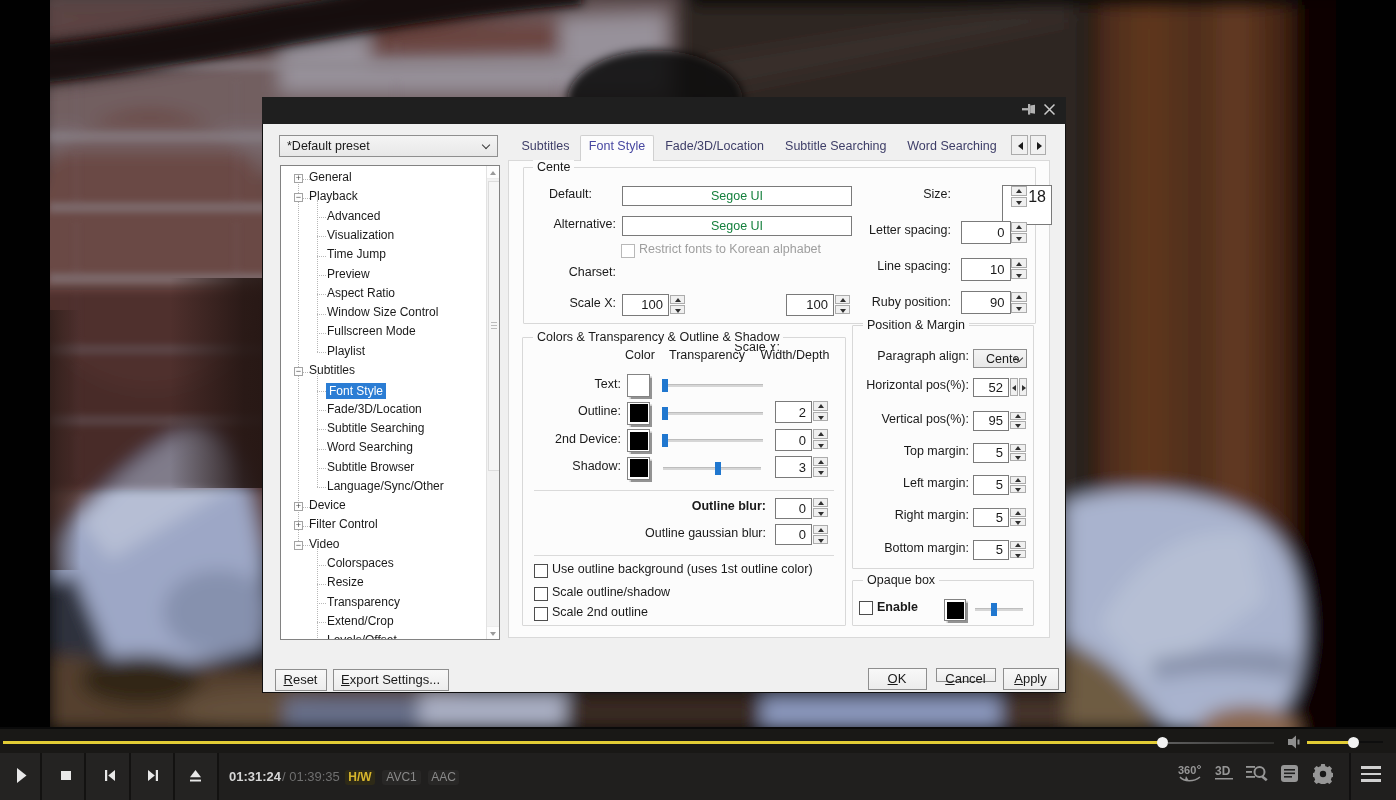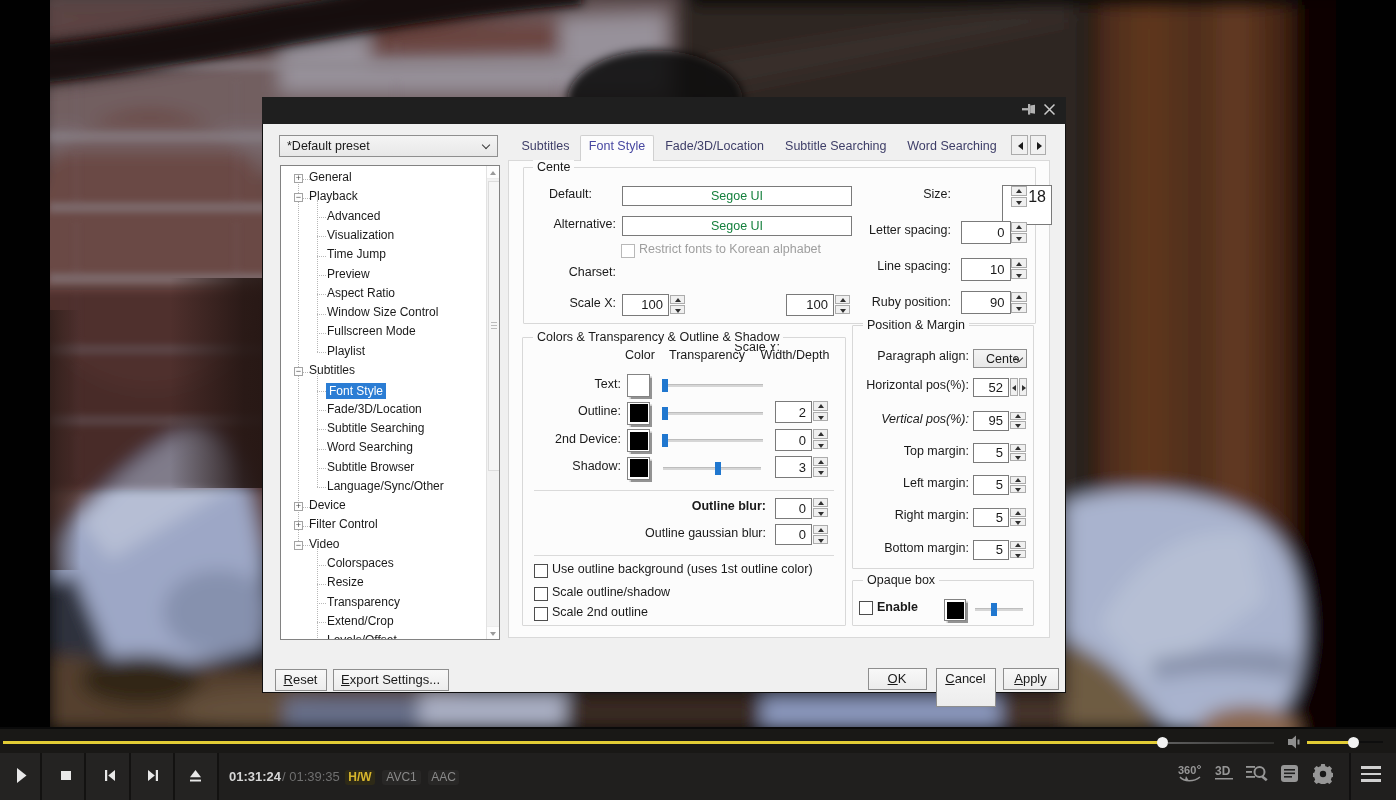--- a/index.html
+++ b/index.html
@@ -431,21 +431,21 @@
       <div class="chev" style="right:4px;top:5px"></div>
     </div>
     <div class="lb" style="right:96px;top:280.3px;">Horizontal pos(%):</div>
     <div class="nf" style="left:710px;top:279.8px;width:36px;height:19.5px;font-size:13px;line-height:18.5px">52</div>
     <div class="spb" style="left:746.5px;top:280.3px;width:8.0px;height:17.5px">
       <div style="position:absolute;left:1.5px;top:5.25px;width:0;height:0;border-top:3.5px solid transparent;border-bottom:3.5px solid transparent;border-right:4px solid #303030"></div>
     </div>
     <div class="spb" style="left:755.5px;top:280.3px;width:8.0px;height:17.5px">
       <div style="position:absolute;left:2.5px;top:5.25px;width:0;height:0;border-top:3.5px solid transparent;border-bottom:3.5px solid transparent;border-left:4px solid #303030"></div>
     </div>
-    <div class="lb" style="right:96px;top:313.5px;font-style:italic;">Vertical pos(%):</div>
+    <div class="lb" style="right:96px;top:313.5px;">Vertical pos(%):</div>
     <div class="nf" style="left:710px;top:313px;width:36px;height:19.5px;font-size:13px;line-height:18.5px">95</div>
     <div class="spb" style="left:746.5px;top:313.5px;width:16px;height:8.25px">
       <div style="position:absolute;left:4.5px;top:1.625px;width:0;height:0;border-left:3.5px solid transparent;border-right:3.5px solid transparent;border-bottom:4px solid #303030"></div>
     </div>
     <div class="spb" style="left:746.5px;top:322.75px;width:16px;height:8.25px">
       <div style="position:absolute;left:4.5px;top:2.625px;width:0;height:0;border-left:3.5px solid transparent;border-right:3.5px solid transparent;border-top:4px solid #303030"></div>
     </div>
     <div class="lb" style="right:96px;top:345.5px;">Top margin:</div>
     <div class="nf" style="left:710px;top:345px;width:36px;height:19.5px;font-size:13px;line-height:18.5px">5</div>
     <div class="spb" style="left:746.5px;top:345.5px;width:16px;height:8.25px">
@@ -483,14 +483,14 @@
     <div style="position:absolute;left:596px;top:503px;width:14px;height:14px;background:#fff;border:1px solid #4d4d4d;box-sizing:border-box"></div>
     <div style="position:absolute;left:614px;top:502px;font-size:12.5px;font-weight:bold;color:#1a1a1a">Enable</div>
     <div style="position:absolute;left:681px;top:501px;width:22px;height:22px;background:#fff;border:1px solid #838383;box-shadow:1.5px 1.5px 1px rgba(90,90,90,0.65);box-sizing:border-box">
       <div style="position:absolute;left:1.5px;top:1.5px;right:1.5px;bottom:1.5px;background:#000"></div>
     </div>
     <div style="position:absolute;left:712px;top:509.5px;width:48px;height:3px;background:#d6d6d6;border-top:1px solid #bdbdbd;box-sizing:border-box"></div>
     <div style="position:absolute;left:728px;top:504.5px;width:6px;height:13px;background:#2077cf"></div>
     <div class="btn" style="left:11.5px;top:570.5px;width:52px;height:22px"><span><u>R</u>eset</span></div>
     <div class="btn" style="left:69.5px;top:570.5px;width:116px;height:22px"><span><u>E</u>xport Settings...</span></div>
     <div class="btn" style="left:604.5px;top:569.5px;width:59px;height:22px"><span><u>O</u>K</span></div>
-    <div class="btn" style="left:672.5px;top:569.5px;width:60px;height:39px"><span><u>C</u>ancel</span></div>
+    <div class="btn" style="left:672.5px;top:569.5px;width:60px;height:14px"><span><u>C</u>ancel</span></div>
     <div class="btn" style="left:739.5px;top:569.5px;width:56px;height:22px"><span><u>A</u>pply</span></div>
   </div>
 </body></html>

